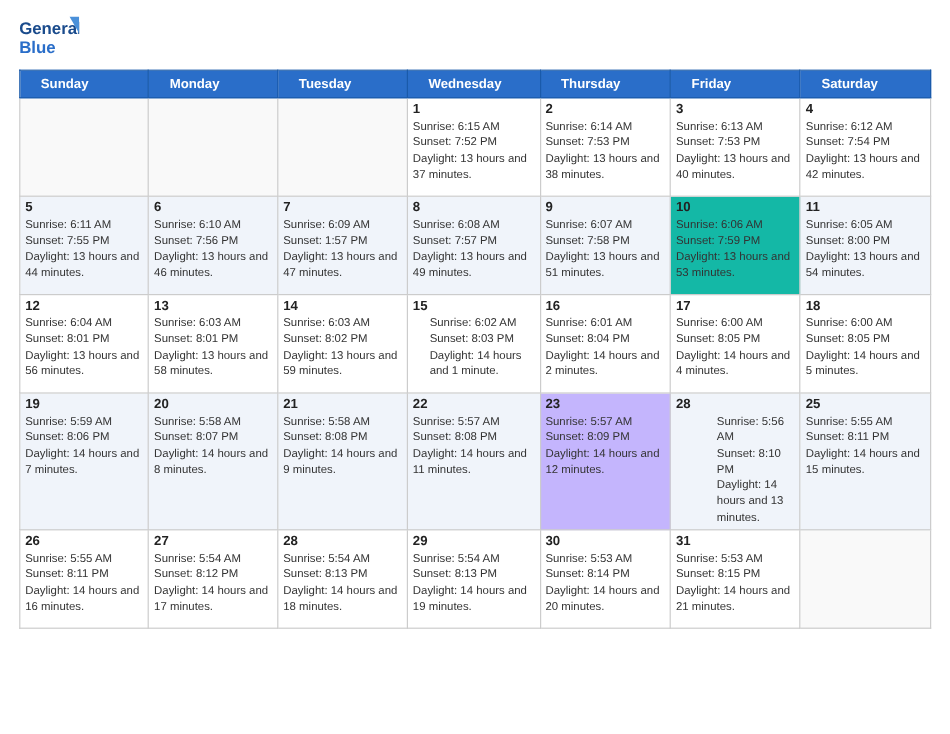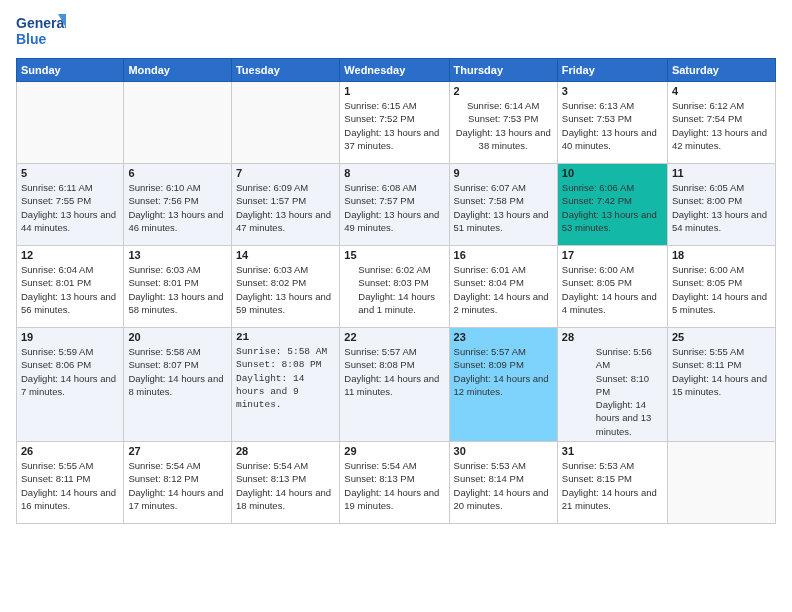--- a/index.html
+++ b/index.html
@@ -40,21 +40,21 @@
       color: #444;
     }
     .calendar {
       width: 100%;
       border-collapse: collapse;
       font-size: 10px;
     }
     .calendar th {
       background: #2a6ec9;
       color: #fff;
-      padding: 5px 4px;
+      padding: 5px 17px;
       text-align: left;
       font-size: 11px;
       font-weight: bold;
       border: 1px solid #1a5aaa;
     }
     .calendar td {
       border: 1px solid #ccc;
       vertical-align: top;
       padding: 3px 4px;
       width: 113px;
@@ -116,21 +116,21 @@
           <td class="empty-cell"></td>
           <td class="empty-cell"></td>
           <td>
             <span class="day-number">1</span>
             <div class="day-info" style="white-space: pre-line;">Sunrise: 6:15 AM
 Sunset: 7:52 PM
 Daylight: 13 hours and 37 minutes.</div>
           </td>
           <td>
             <span class="day-number">2</span>
-            <div class="day-info" style="white-space: pre-line; text-align: center;">Sunrise: 6:14 AM
+            <div class="day-info" style="white-space: pre-line;">Sunrise: 6:14 AM
 Sunset: 7:53 PM
 Daylight: 13 hours and 38 minutes.</div>
           </td>
           <td>
             <span class="day-number">3</span>
             <div class="day-info" style="white-space: pre-line;">Sunrise: 6:13 AM
 Sunset: 7:53 PM
 Daylight: 13 hours and 40 minutes.</div>
           </td>
           <td>
@@ -167,21 +167,21 @@
           </td>
           <td style="background: rgb(240, 244, 250);">
             <span class="day-number">9</span>
             <div class="day-info" style="white-space: pre-line;">Sunrise: 6:07 AM
 Sunset: 7:58 PM
 Daylight: 13 hours and 51 minutes.</div>
           </td>
           <td style="background: #14b8a6;">
             <span class="day-number">10</span>
             <div class="day-info" style="white-space: pre-line;">Sunrise: 6:06 AM
-Sunset: 7:42 PM
+Sunset: 7:59 PM
 Daylight: 13 hours and 53 minutes.</div>
           </td>
           <td style="background: rgb(240, 244, 250);">
             <span class="day-number">11</span>
             <div class="day-info" style="white-space: pre-line;">Sunrise: 6:05 AM
 Sunset: 8:00 PM
 Daylight: 13 hours and 54 minutes.</div>
           </td>
         </tr>
         <tr>
@@ -234,33 +234,33 @@
             <div class="day-info" style="white-space: pre-line;">Sunrise: 5:59 AM
 Sunset: 8:06 PM
 Daylight: 14 hours and 7 minutes.</div>
           </td>
           <td style="background: rgb(240, 244, 250);">
             <span class="day-number">20</span>
             <div class="day-info" style="white-space: pre-line;">Sunrise: 5:58 AM
 Sunset: 8:07 PM
 Daylight: 14 hours and 8 minutes.</div>
           </td>
-          <td style="background: rgb(240, 244, 250); font-family: Liberation Mono, monospace;">
+          <td style="background: rgb(240, 244, 250);">
             <span class="day-number">21</span>
             <div class="day-info" style="white-space: pre-line;">Sunrise: 5:58 AM
 Sunset: 8:08 PM
 Daylight: 14 hours and 9 minutes.</div>
           </td>
           <td style="background: rgb(240, 244, 250);">
             <span class="day-number">22</span>
             <div class="day-info" style="white-space: pre-line;">Sunrise: 5:57 AM
 Sunset: 8:08 PM
 Daylight: 14 hours and 11 minutes.</div>
           </td>
-          <td style="background: #7dd3fc; margin-top: 48px;">
+          <td style="background: #c4b5fd; margin-top: 48px;">
             <span class="day-number">23</span>
             <div class="day-info" style="white-space: pre-line;">Sunrise: 5:57 AM
 Sunset: 8:09 PM
 Daylight: 14 hours and 12 minutes.</div>
           </td>
           <td style="background: rgb(240, 244, 250);">
             <span class="day-number">28</span>
             <div class="day-info" style="white-space: pre-line; margin-left: 34px;">Sunrise: 5:56 AM
 Sunset: 8:10 PM
 Daylight: 14 hours and 13 minutes.</div>

